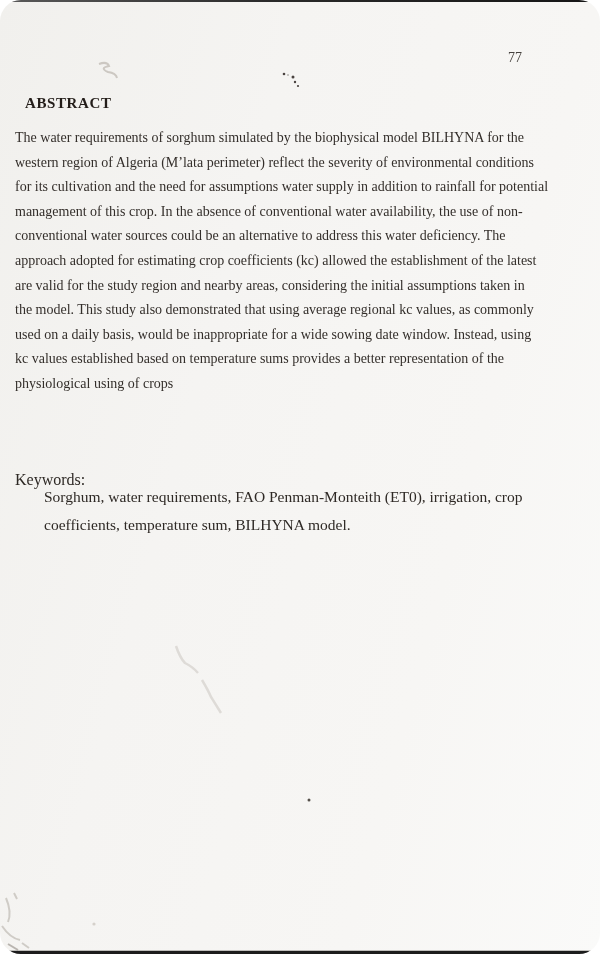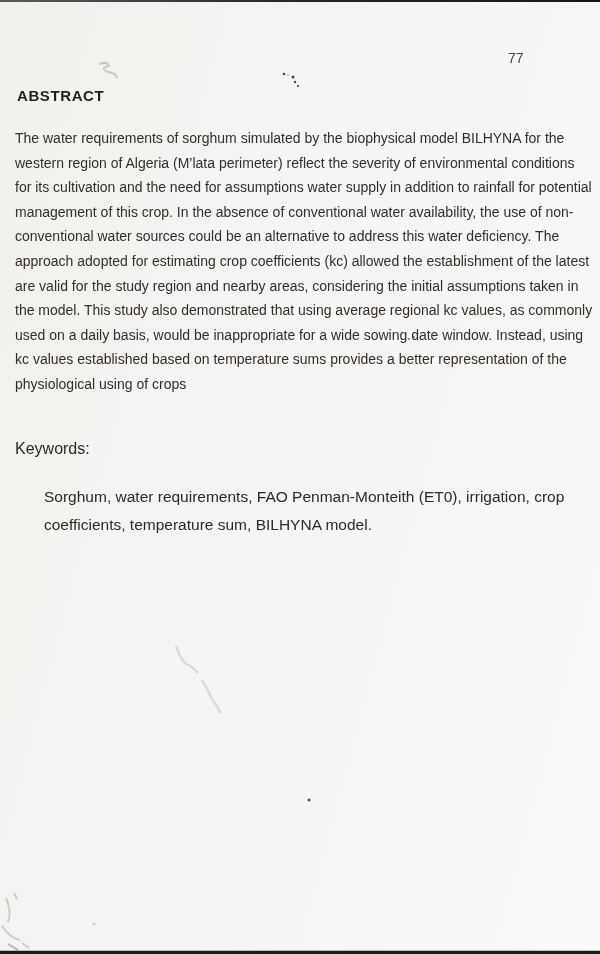--- a/index.html
+++ b/index.html
@@ -1,47 +1,48 @@
 <!DOCTYPE html>
 <html><head>
 <meta charset="utf-8">
 <style>
   html,body{margin:0;padding:0;}
   .page{
     position:relative;
     width:600px;height:954px;
     overflow:hidden;
     background:linear-gradient(105deg,#f1f0ed 0%,#f5f4f2 35%,#f7f6f4 70%,#fafaf9 100%);
-    font-family:Liberation Sans, sans-serif;
+    font-family:Liberation Serif, serif;
     color:#332e2a;
+    border-radius:21px;
   }
   .scan-edge-top{
     position:absolute;top:0;left:0;width:600px;height:2px;
     background:linear-gradient(90deg,#5a5a5a,#2a2a2a 45%,#151515);
   }
   .scan-edge-bottom{
     position:absolute;bottom:0;left:0;width:600px;height:3px;
     background:#1c1c1c;
     box-shadow:0 -1px 0 rgba(90,85,80,.35);
   }
   .page-number{
     position:absolute;left:508px;top:50px;
     font-size:14px;color:#45413d;
   }
   .heading{
-    position:absolute;left:17px;top:87px;margin:0;
+    position:absolute;left:17px;top:87px;margin:8px;
     font-size:15px;font-weight:bold;letter-spacing:.6px;color:#241e1a;
   }
   .abstract{position:absolute;left:15px;top:126px;}
   .abstract .line{
     height:24.6px;line-height:24.6px;
     font-size:14px;white-space:pre;color:#332e2a;
   }
   .keywords-label{
-    position:absolute;left:15px;top:440px;
+    position:absolute;left:15px;top:471px;
     font-size:16px;color:#2e2925;text-align:right;
   }
   .keywords{position:absolute;left:13px;top:483px;}
   .keywords .kw-line{
     height:28px;line-height:28px;
     font-size:15.5px;white-space:pre;color:#2e2925;margin-left:31px;
   }
   .marks{position:absolute;left:0;top:0;pointer-events:none;}
 </style>
 </head>

